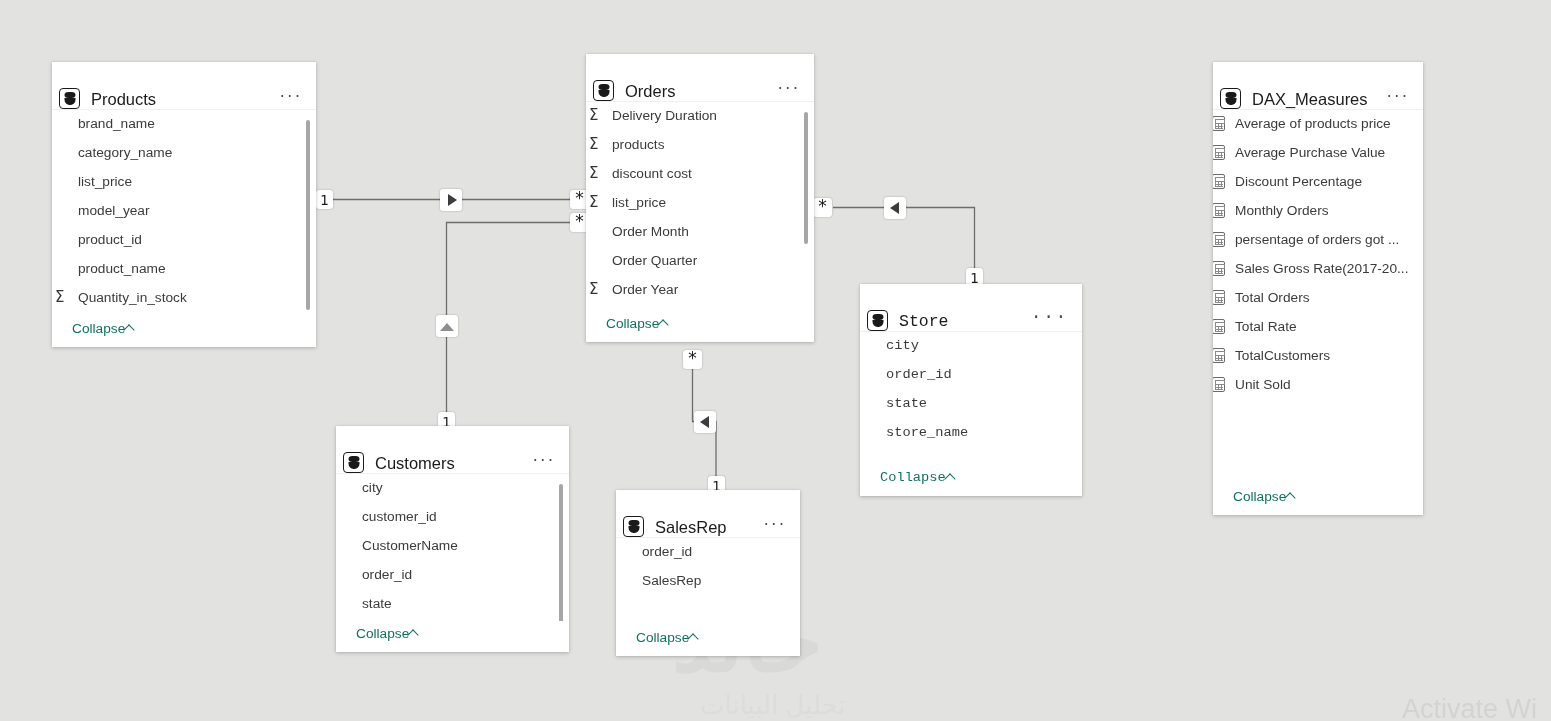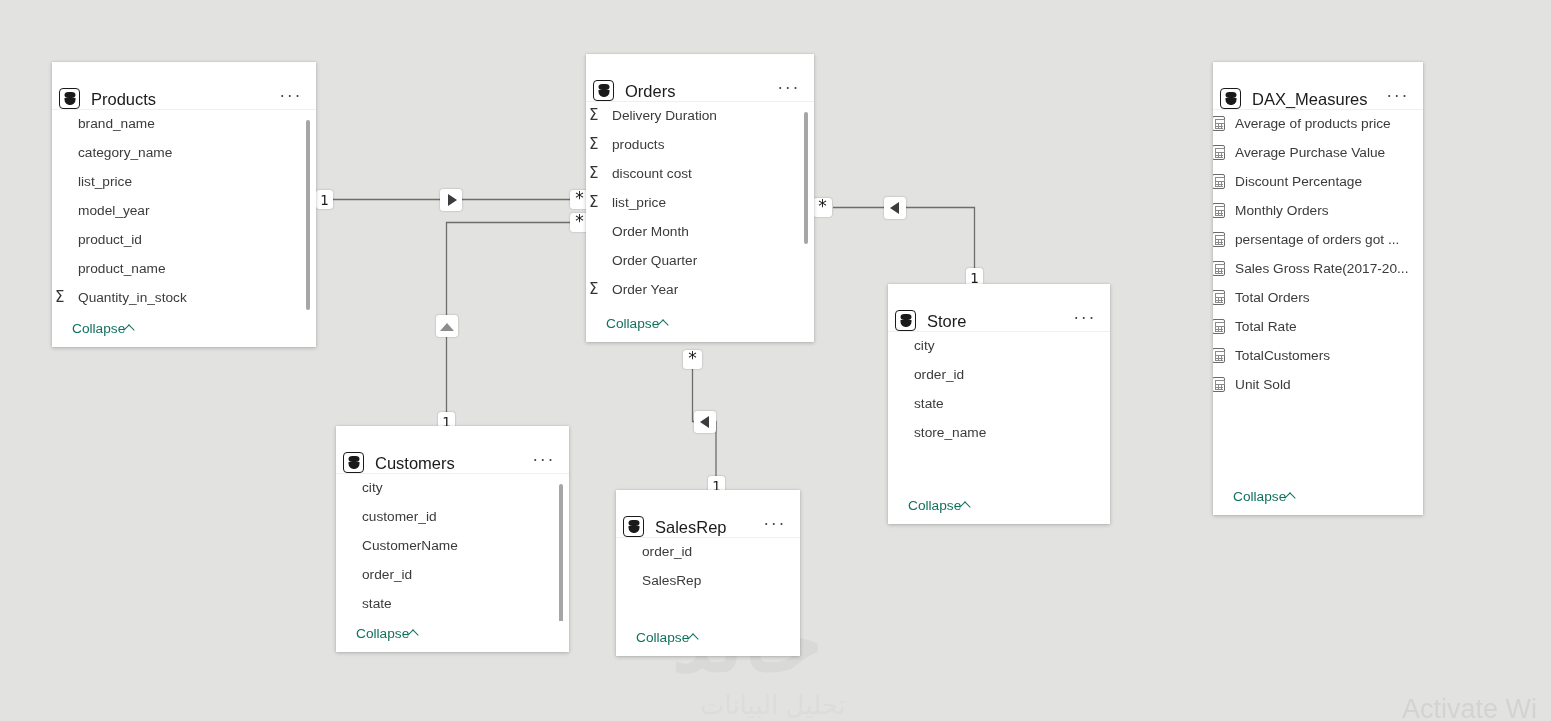--- a/index.html
+++ b/index.html
@@ -409,21 +409,21 @@
           <div class="field-row">
             <span class="fld-icon fld-spacer"></span>
             <span class="fld-label">SalesRep</span>
           </div>
         </div>
         <div class="card-footer"><span class="collapse-link">
             <span>Collapse</span>
             <i class="chev-up"></i>
           </span></div>
       </div>
-      <div class="table-card" style="left: 888px; top: 284px; width: 222px; height: 240px;">
+      <div class="table-card" style="left: 860px; top: 284px; width: 222px; height: 212px; font-family: Liberation Mono, monospace;">
         <div class="card-header">
           <span class="tbl-icon"></span>
           <span class="card-title">Store</span>
           <span class="ellipsis-btn">···</span>
         </div>
         <div class="card-body">
           <div class="field-row">
             <span class="fld-icon fld-spacer"></span>
             <span class="fld-label">city</span>
           </div>

